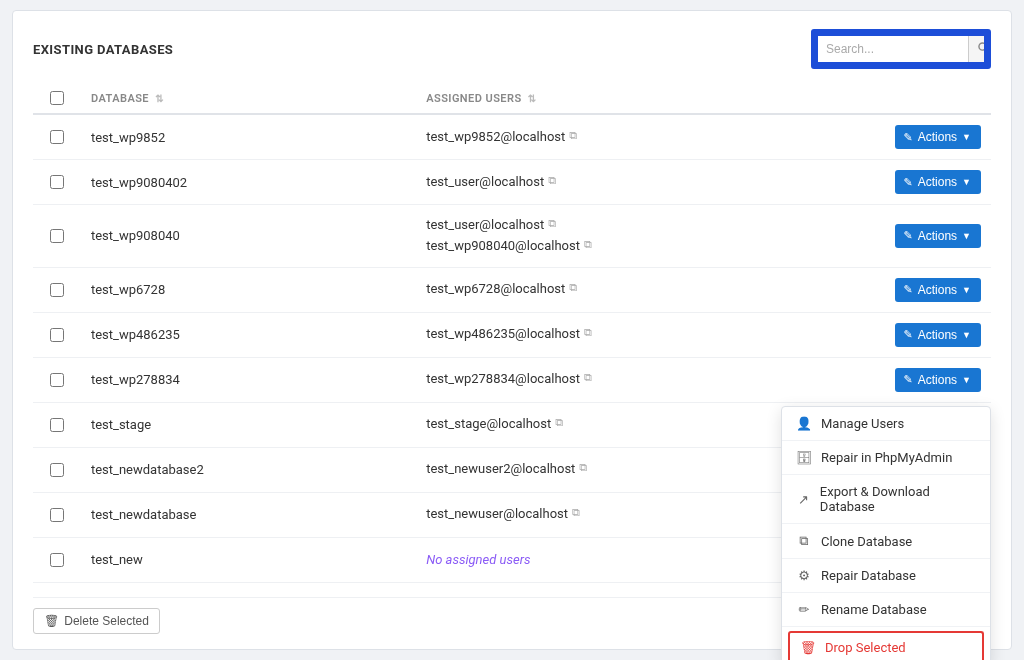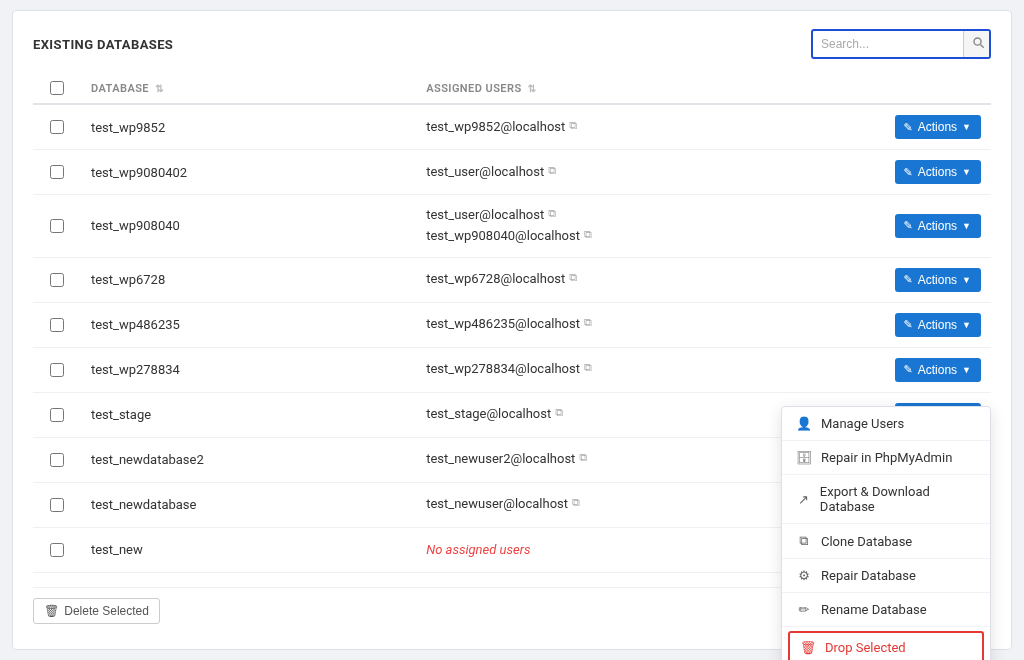--- a/index.html
+++ b/index.html
@@ -31,21 +31,21 @@
     .panel-title {
       font-size: 13px;
       font-weight: 700;
       color: #333;
       letter-spacing: 0.03em;
       text-transform: uppercase;
     }
     .search-box {
       display: flex;
       align-items: center;
-      border: 2px solid #1d4ed8;
+      border: 7px solid #1d4ed8;
       border-radius: 3px;
       overflow: hidden;
       width: 180px;
       justify-content: space-between;
     }
     .search-box input {
       border: none;
       outline: none;
       padding: 5px 8px;
       font-size: 12px;
@@ -112,21 +112,21 @@
       line-height: 1.6;
     }
     .copy-icon {
       display: inline-block;
       width: 12px;
       height: 12px;
       color: #aaa;
       cursor: pointer;
       font-size: 11px;
     }
-    .no-users { color: #ef4444; font-style: italic; }
+    .no-users { color: #8b5cf6; font-style: italic; }
     .btn-actions {
       background: #1976d2;
       color: #fff;
       border: none;
       border-radius: 3px;
       padding: 5px 10px 5px 9px;
       font-size: 12px;
       cursor: pointer;
       display: inline-flex;
       align-items: center;

